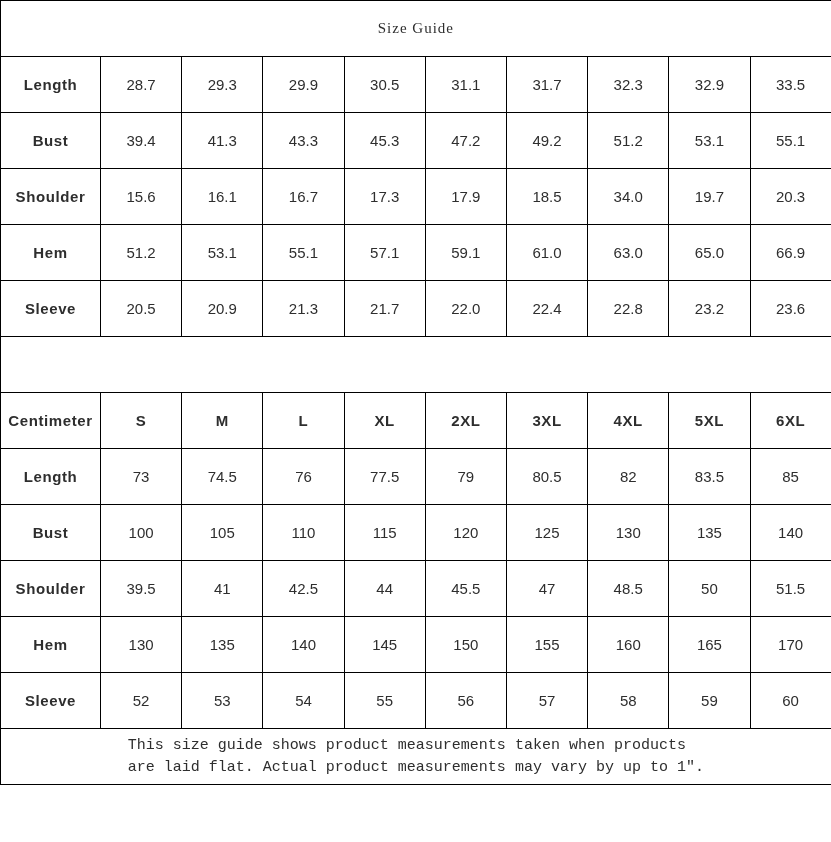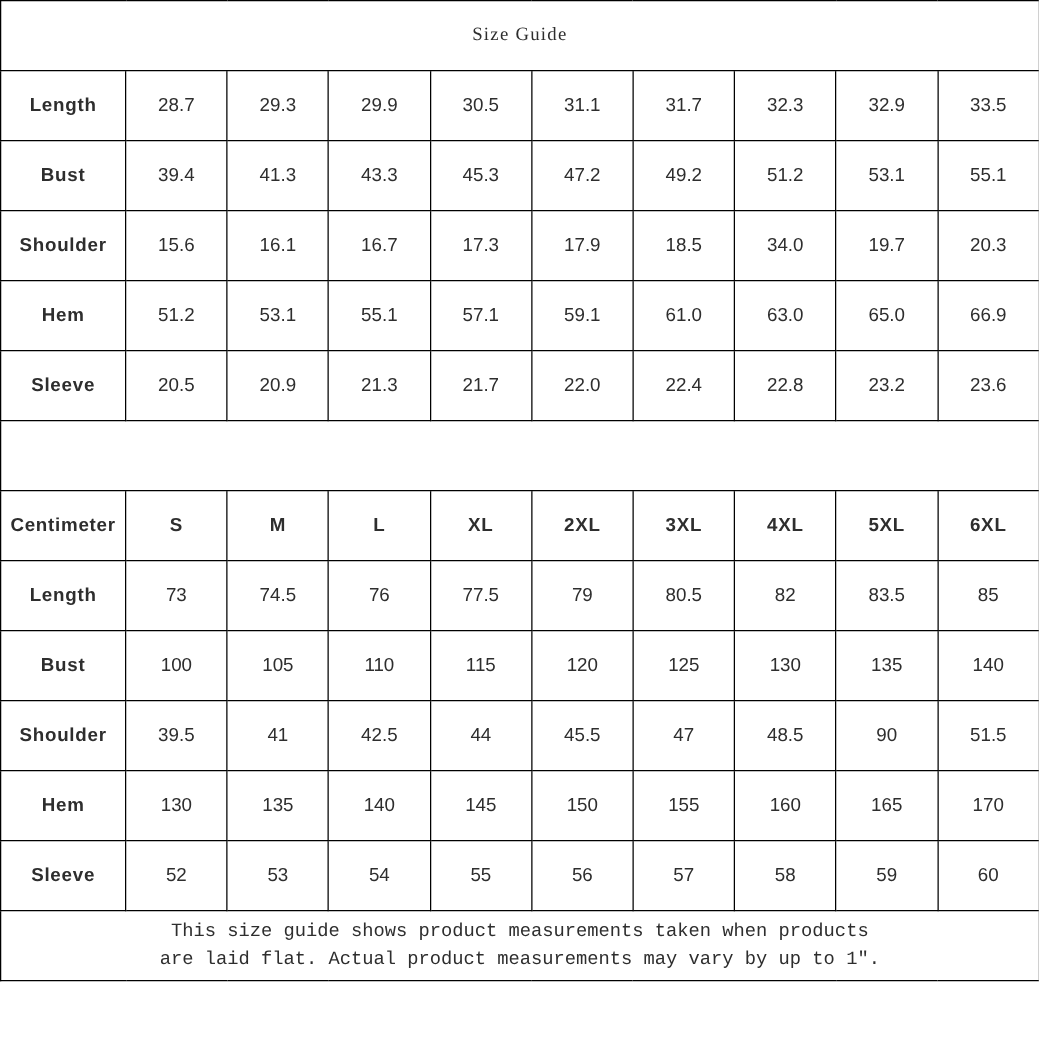--- a/index.html
+++ b/index.html
@@ -46,21 +46,21 @@
   }
   td.gap-cell { height: 55px; }
   td.foot-cell {
     height: 55px;
     font-family: "Liberation Mono", monospace;
     font-size: 15px;
     color: #000000;
   }
   .foot-inner {
     display: inline-block;
-    text-align: center;
+    text-align: left;
     line-height: 1.45;
   }
 </style>
 </head>
 <body>
 
 <div class="page">
   <table class="size-guide">
     <colgroup>
       <col style="width:100px">
@@ -185,21 +185,21 @@
       </tr>
       <tr>
         <td class="label-cell">Shoulder</td>
         <td class="value-cell">39.5</td>
         <td class="value-cell">41</td>
         <td class="value-cell">42.5</td>
         <td class="value-cell">44</td>
         <td class="value-cell">45.5</td>
         <td class="value-cell">47</td>
         <td class="value-cell">48.5</td>
-        <td class="value-cell">90</td>
+        <td class="value-cell">50</td>
         <td class="value-cell">51.5</td>
       </tr>
       <tr>
         <td class="label-cell">Hem</td>
         <td class="value-cell">130</td>
         <td class="value-cell">135</td>
         <td class="value-cell">140</td>
         <td class="value-cell">145</td>
         <td class="value-cell">150</td>
         <td class="value-cell">155</td>

